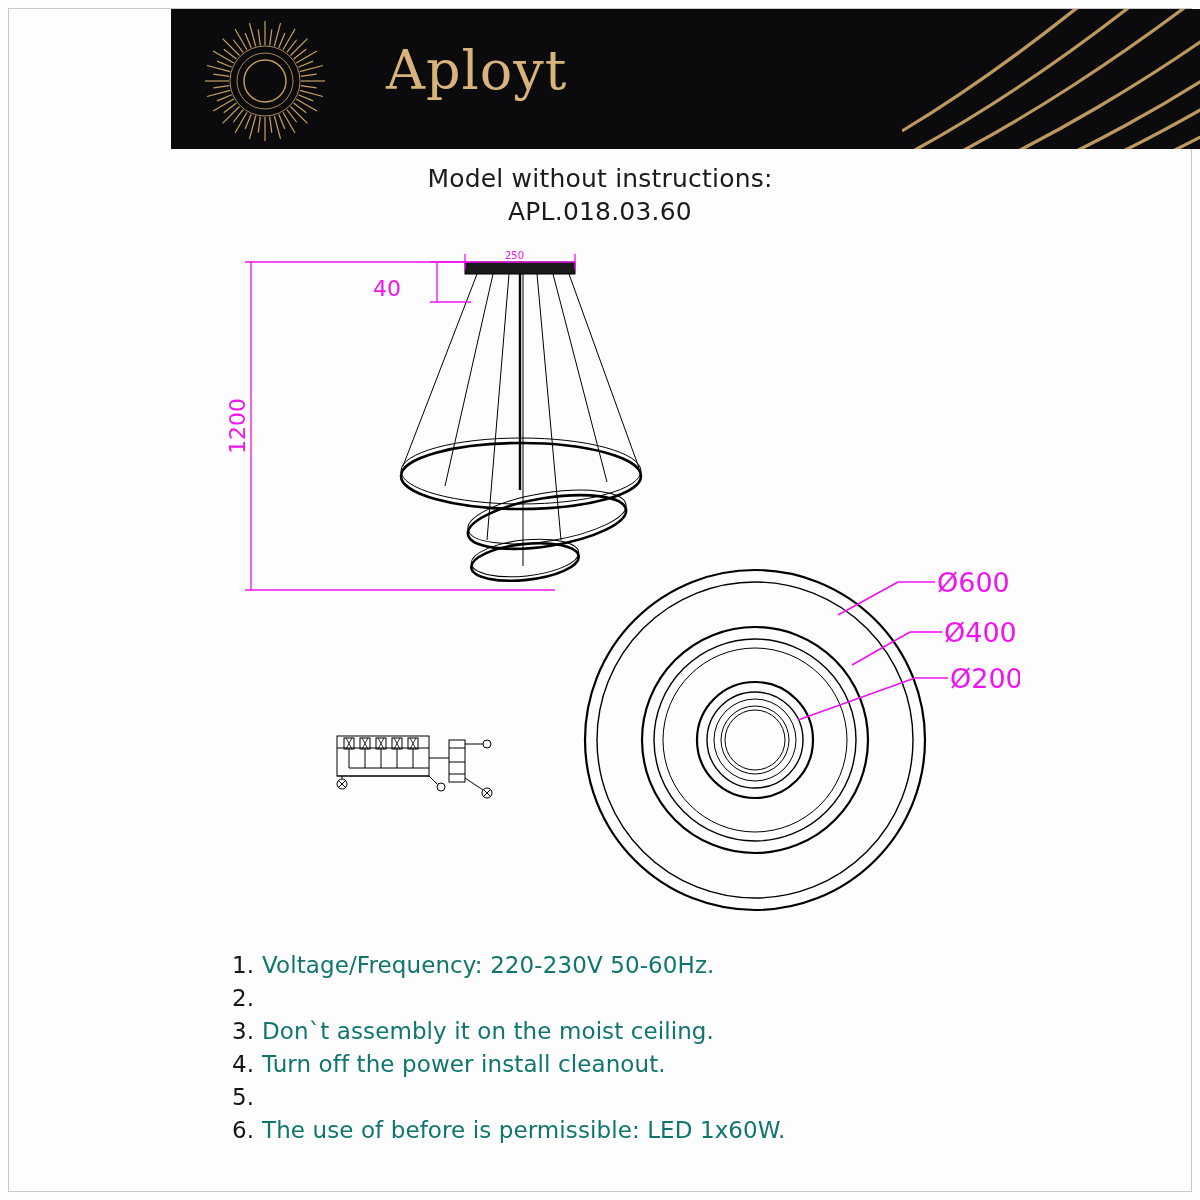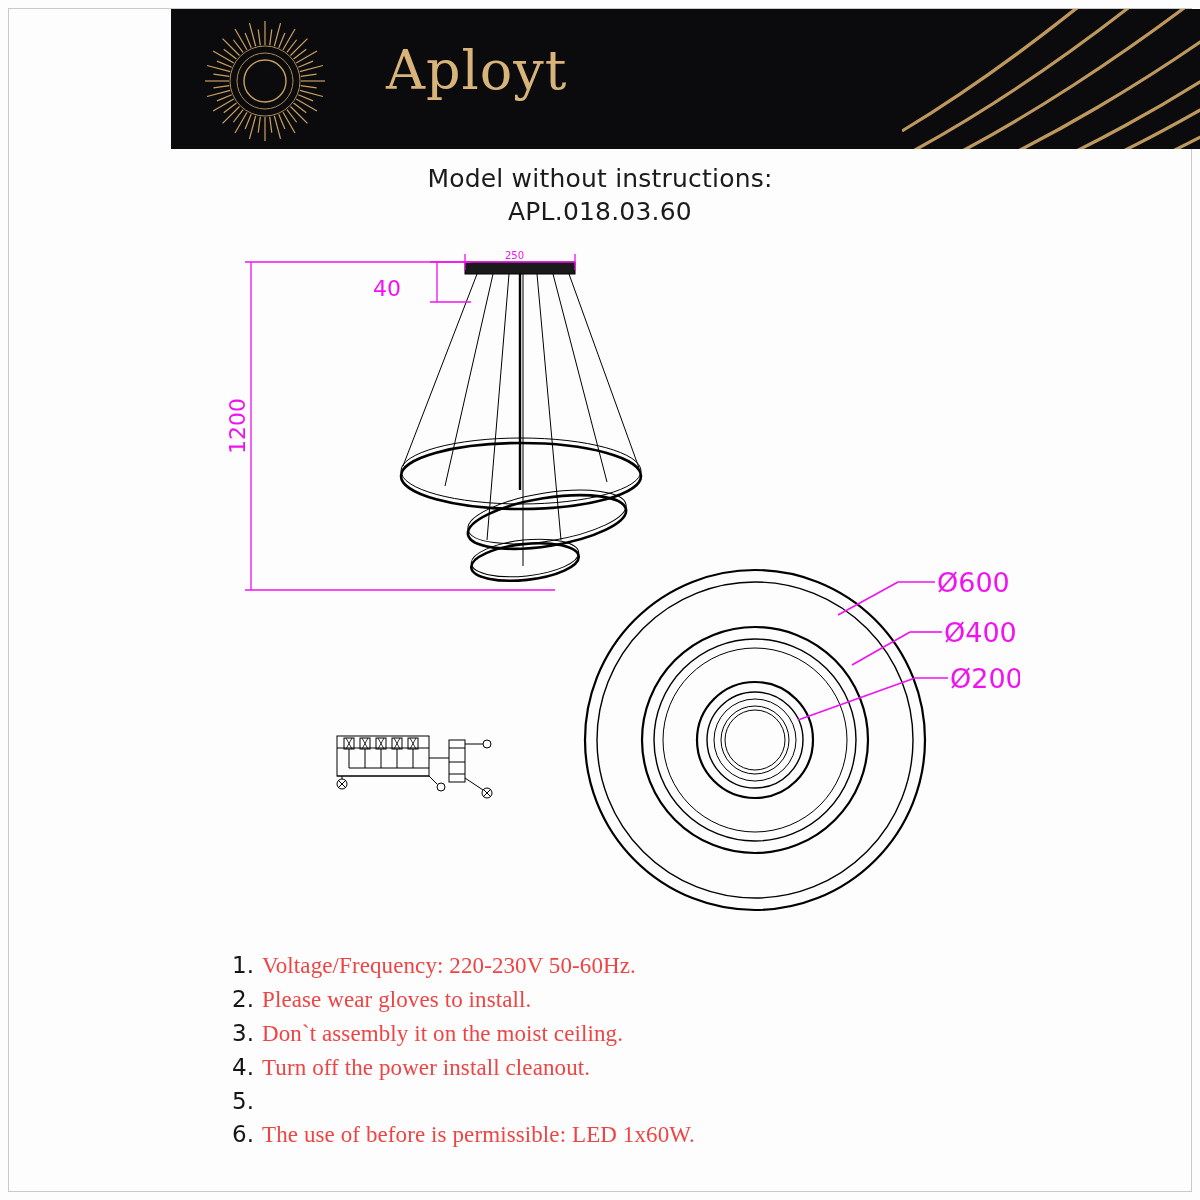--- a/index.html
+++ b/index.html
@@ -106,23 +106,22 @@
   }
   .note-num {
     width: 30px;
     flex: 0 0 30px;
     font-size: 23px;
     color: #161616;
     text-align: left;
   }
   .note-text {
     font-size: 23px;
-    color: #ef4444;
+    color: #0f766e;
     letter-spacing: .1px;
-    font-family: Liberation Serif, serif;
   }
 </style>
 </head>
 <body>
 
 <div id="page">
 
   <div class="page-border"></div>
 
   <div class="brand-header">
@@ -335,21 +334,20 @@
     </g>
   </svg>
 
   <div class="notes">
     <div class="note-row">
       <div class="note-num">1.</div>
       <div class="note-text">Voltage/Frequency: 220-230V 50-60Hz.</div>
     </div>
     <div class="note-row">
       <div class="note-num">2.</div>
-      <div class="note-text">Please wear gloves to install.</div>
     </div>
     <div class="note-row">
       <div class="note-num">3.</div>
       <div class="note-text">Don`t assembly it on the moist ceiling.</div>
     </div>
     <div class="note-row">
       <div class="note-num">4.</div>
       <div class="note-text">Turn off the power install cleanout.</div>
     </div>
     <div class="note-row">

